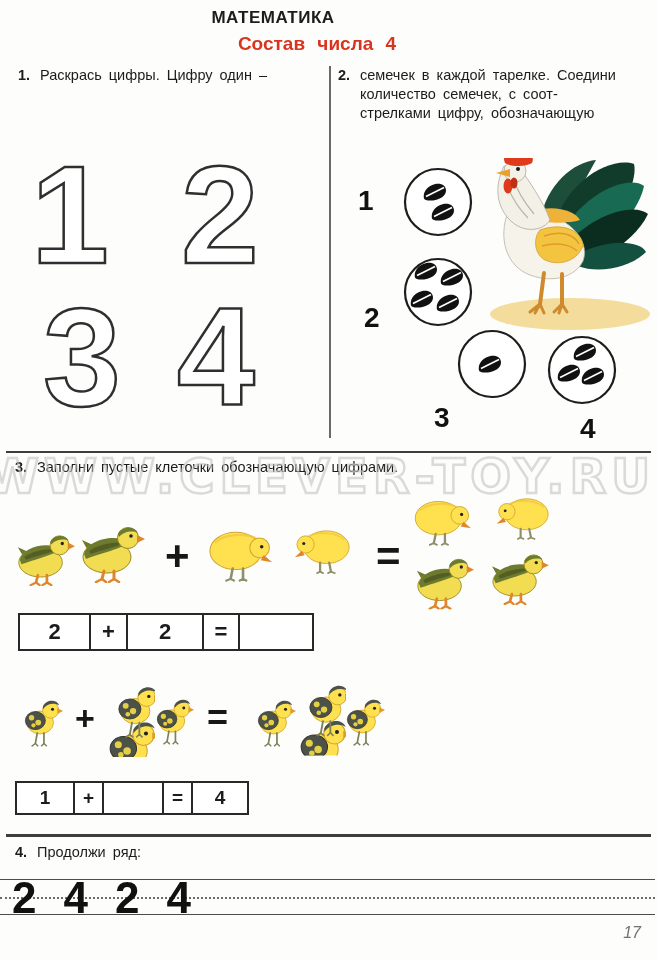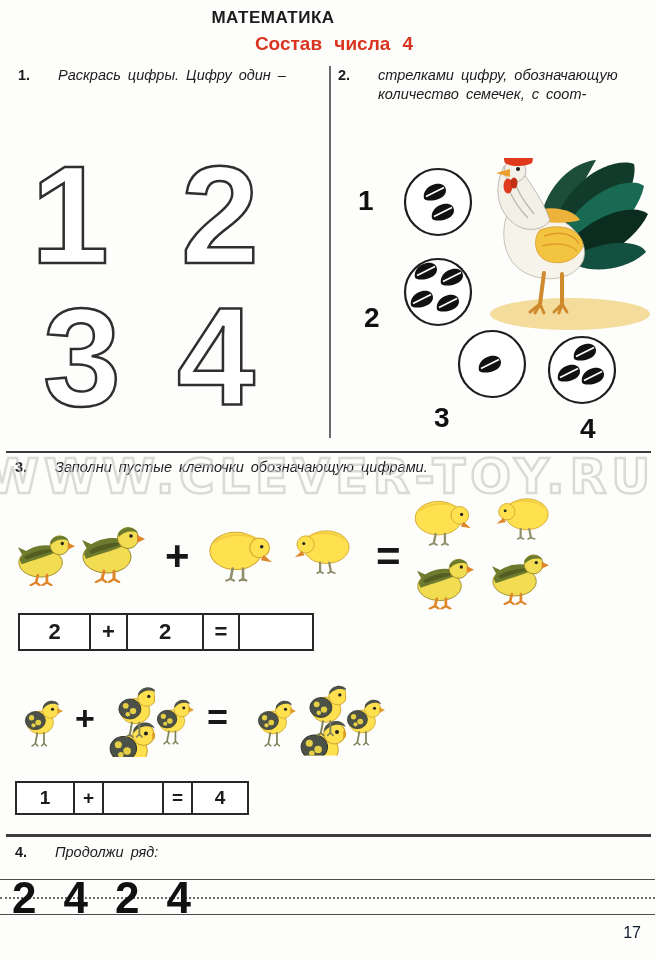--- a/index.html
+++ b/index.html
@@ -1,24 +1,24 @@
 <!DOCTYPE html>
 <html><head>
 <meta charset="utf-8">
 <style>
   html,body{margin:0;padding:0;background:#fff;}
   .page{position:relative;width:657px;height:960px;background:#fdfdfb;overflow:hidden;
         font-family:"Liberation Sans",sans-serif;color:#1c1c1c;}
   .title{position:absolute;top:8px;left:0;width:546px;text-align:center;
          font-size:17px;font-weight:700;letter-spacing:.5px;}
   .subtitle{position:absolute;top:33px;left:0;width:634px;text-align:center;
-            font-size:19px;font-weight:700;word-spacing:7px;color:#d9341f;margin-left:17px;}
+            font-size:19px;font-weight:700;word-spacing:7px;color:#d9341f;}
   .task-block{position:absolute;font-size:14.5px;line-height:19px;}
   .tnum{font-weight:700;position:absolute;left:0;top:0;}
-  .tbody{margin-left:40px;word-spacing:3px;font-style:italic;}
+  .tbody{margin-left:22px;word-spacing:3px;}
   .col-divider{position:absolute;left:329px;top:66px;width:1.5px;height:372px;background:#6a6a6a;}
   .hdiv{position:absolute;left:6px;width:645px;height:2px;background:#3d3d3d;}
   .digits-svg,.t2svg{position:absolute;}
   .odigit{font-family:"Liberation Sans",sans-serif;font-weight:700;font-size:140px;
           fill:#ffffff;stroke:#2f2f2f;stroke-width:2.5px;text-anchor:middle;}
   .plabel{font-family:"Liberation Sans",sans-serif;font-weight:700;font-size:28px;fill:#111;}
   .ic{position:absolute;}
   .flip{transform:scaleX(-1);}
   .op{position:absolute;font-weight:700;line-height:1;color:#171717;}
   .eqrow{position:absolute;display:flex;border:2px solid #282828;background:#fff;}
@@ -28,21 +28,21 @@
   .row1 .cell{height:34px;font-size:22px;}
   .row2 .cell{height:30px;font-size:19px;}
   .watermark{position:absolute;left:-14px;top:448px;width:720px;font-size:48px;font-weight:700;
              letter-spacing:5px;color:rgba(255,255,255,0);-webkit-text-stroke:2.5px #c3c3c3;
              opacity:.6;pointer-events:none;z-index:6;font-family:"DejaVu Sans",sans-serif;}
   .wline{position:absolute;left:0;width:655px;}
   .wline.solid{height:0;border-top:1.6px solid #4d4d4d;}
   .wline.dot{height:0;border-top:2px dotted #6a6a6a;}
   .seq{position:absolute;left:12px;top:876px;display:flex;gap:27px;
        font-size:44px;font-weight:700;line-height:1;color:#111;z-index:4;}
-  .pagenum{position:absolute;right:16px;top:924px;font-size:16px;color:#0f172a;}
+  .pagenum{position:absolute;right:16px;top:924px;font-size:16px;color:#737373;font-style:italic;}
 </style>
 </head>
 <body>
 
 <div class="page">
 
   <svg width="0" height="0" style="position:absolute" aria-hidden="true">
     <defs>
       <symbol id="seed" viewBox="0 0 24 18">
         <path d="M1,15.5 C-0.5,9 4.5,3 11.5,1.2 C18,-0.4 23,2.4 23,7.4 C23,12.6 17,16.6 10,17.4 C5,18 2,17.3 1,15.5 Z" fill="#111"></path>
@@ -104,22 +104,23 @@
   <svg class="digits-svg" style="left:0;top:140px;" width="330" height="310" viewBox="0 0 330 310">
     <text class="odigit" x="70" y="123">1</text>
     <text class="odigit" x="220" y="123">2</text>
     <text class="odigit" x="82" y="265">3</text>
     <text class="odigit" x="216" y="265">4</text>
   </svg>
 
   <div class="task-block" style="left:338px;top:66px;width:312px;">
     <span class="tnum">2.</span>
     <div class="tbody">
+      <div>семечек в каждой тарелке. Соедини</div>
+      <div>количество семечек, с соот-</div>
       <div>стрелками цифру, обозначающую</div>
-      <div>количество семечек, с соот-</div>
     </div>
   </div>
 
   <svg class="t2svg" style="left:330px;top:158px;" width="327" height="287" viewBox="0 0 327 287">
 
     <g transform="translate(152,-4)">
       <ellipse cx="88" cy="160" rx="80" ry="16" fill="#f3d892" opacity="0.9"></ellipse>
       <path d="M58,68 C64,30 92,8 114,6 C104,24 88,52 76,86 Z" fill="#1c4e3a"></path>
       <path d="M70,78 C82,28 128,2 152,10 C156,26 140,62 106,96 Z" fill="#113c2b"></path>
       <path d="M76,86 C98,40 146,20 162,32 C158,54 132,86 102,104 Z" fill="#186a52"></path>

